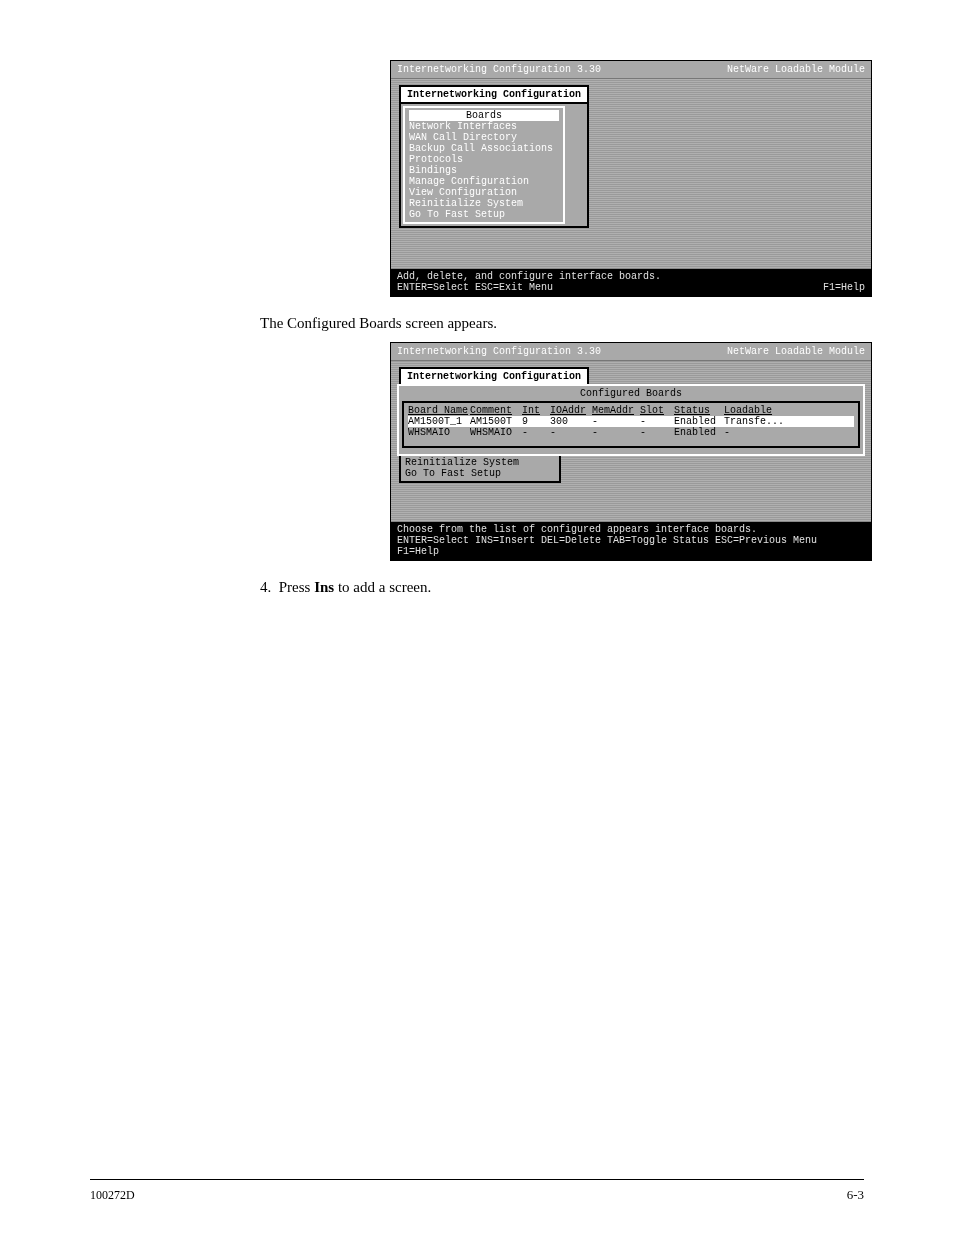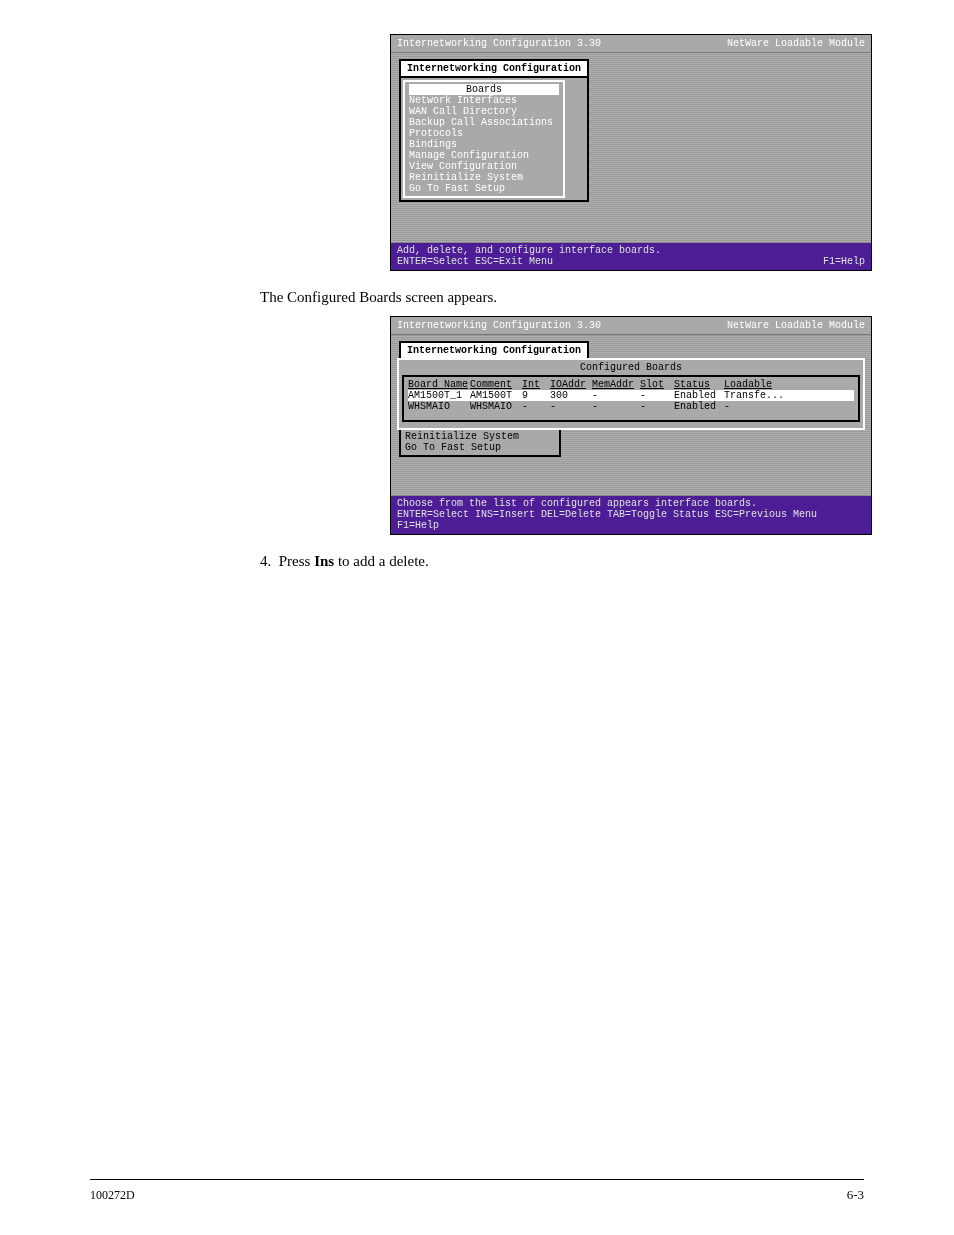--- a/index.html
+++ b/index.html
@@ -6,21 +6,21 @@
     margin: 0;
     background: #fff;
     font-family: "Times New Roman", serif;
     color: #000;
   }
   .page {
     width: 954px;
     height: 1235px;
     position: relative;
     box-sizing: border-box;
-    padding: 28px 90px 40px 110px;
+    padding: 54px 90px 40px 110px;
   }
   .step {
     font-size: 15px;
     margin: 8px 0 10px 150px;
     max-width: 540px;
   }
   .step b { font-weight: bold; }
 
   
   .term {
@@ -41,21 +41,21 @@
     background: #a9a9a9;
     color: #fff;
     border-bottom: 1px solid #777;
   }
   .term .body {
     min-height: 150px;
     padding: 6px 4px 4px 4px;
     background: repeating-linear-gradient(0deg,#b0b0b0 0 1px,#9a9a9a 1px 2px);
   }
   .term .statusbar {
-    background: #4c1d95;
+    background: #000000;
     color: #e0e0e0;
     padding: 2px 6px 3px 6px;
     border-top: 1px solid #888;
     display: flex;
     justify-content: space-between;
     gap: 32px;
   }
 
   
   .panel {
@@ -246,19 +246,19 @@
 
     <div class="statusbar">
       <span>
         <span>Choose from the list of configured appears interface boards.</span><br>
         <span>ENTER=Select INS=Insert DEL=Delete TAB=Toggle Status ESC=Previous Menu F1=Help</span>
       </span>
     </div>
   </div>
 
   <p class="step">
-    4.&nbsp;&nbsp;<span>Press </span><b>Ins</b><span> to add a delete.</span>
+    4.&nbsp;&nbsp;<span>Press </span><b>Ins</b><span> to add a screen.</span>
   </p>
 
   <div class="foot-rule"></div>
   <div class="foot-left">100272D</div>
   <div class="foot-right">6-3</div>
 </div>
 
 </body></html>

